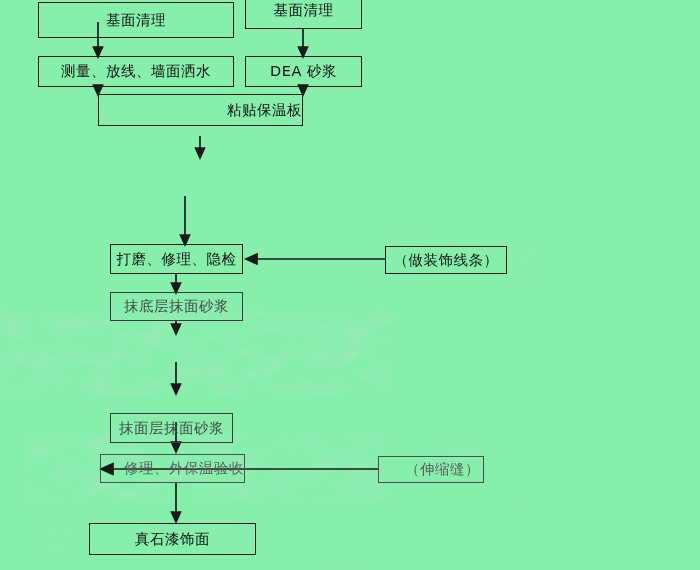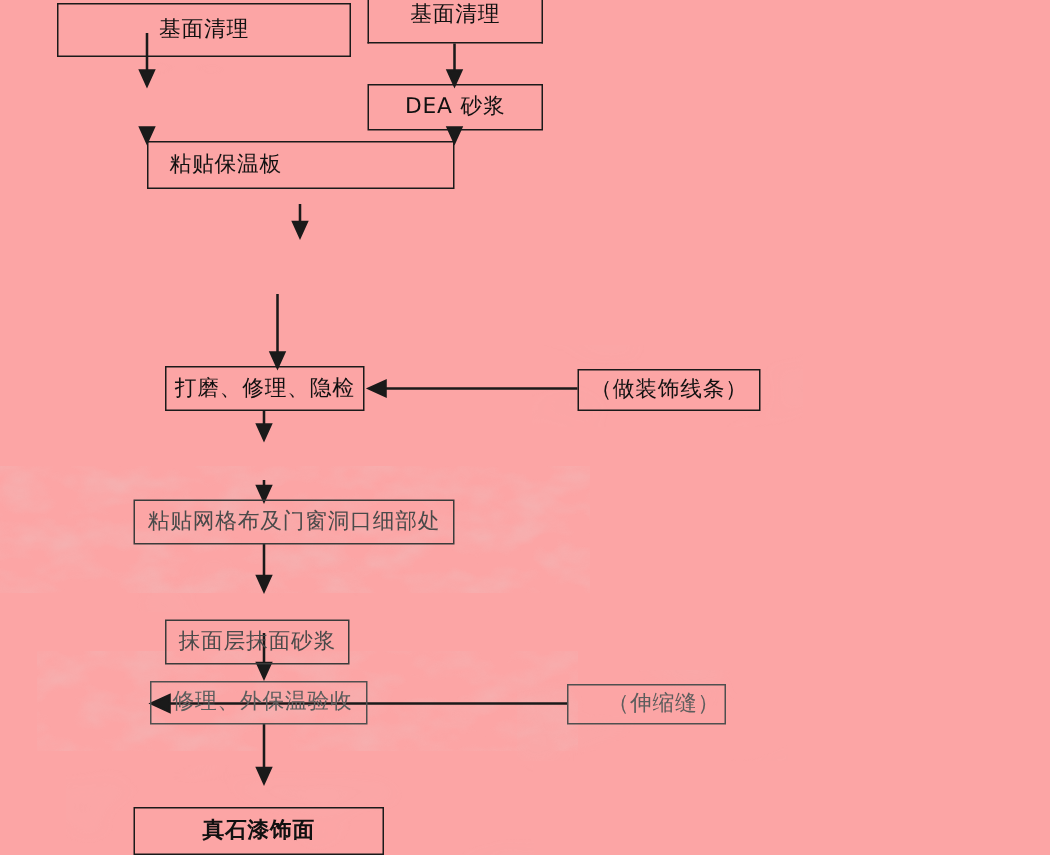--- a/index.html
+++ b/index.html
@@ -4,21 +4,21 @@
 <style>
   html, body {
     margin: 0;
     padding: 0;
     background: #ffffff;
   }
   #canvas {
     position: relative;
     width: 700px;
     height: 570px;
-    background: #fca5a5;
+    background: #86efac;
     overflow: hidden;
     font-family: "DejaVu Sans", sans-serif;
   }
   
   #noise {
     position: absolute;
     inset: 0;
     pointer-events: none;
     opacity: 0.55;
   }
@@ -32,21 +32,21 @@
     border: 1.4px solid #1a1a1a;
     background: transparent;
     display: flex;
     align-items: center;
     color: #111111;
     font-size: 14.5px;
     letter-spacing: 0.5px;
     white-space: nowrap;
   }
   .node.center { justify-content: center; }
-  .node.leftish { justify-content: flex-start; padding-left: 14px; }
+  .node.leftish { justify-content: flex-end; padding-left: 14px; }
   .node .label {
     display: block;
     line-height: 1;
   }
   
   .faded { color: #4a4a4a; border-color: #3b3b3b; }
   .faded-strong { color: #5d5d5d; border-color: #4f4f4f; }
   .cut-top { border-top: none; }
 </style>
 </head>
@@ -126,52 +126,55 @@
   </svg>
 
   <div class="node center" style="left:38px; top:2px; width:196px; height:36px;">
     <span class="label">基面清理</span>
   </div>
 
   <div class="node center cut-top" style="left:245px; top:-8px; width:117px; height:37px;">
     <span class="label">基面清理</span>
   </div>
 
+  <div class="node center" style="left:38px; top:56px; width:196px; height:31px;">
+    <span class="label">测量、放线、墙面洒水</span>
+  </div>
 
   <div class="node center" style="left:245px; top:56px; width:117px; height:31px;">
     <span class="label">DEA 砂浆</span>
   </div>
 
   <div class="node leftish" style="left:98px; top:94px; width:205px; height:32px;">
     <span class="label">粘贴保温板</span>
   </div>
 
 
   <div class="node center" style="left:110px; top:244px; width:133px; height:30px;">
     <span class="label">打磨、修理、隐检</span>
   </div>
 
   <div class="node center" style="left:385px; top:246px; width:122px; height:28px;">
     <span class="label">（做装饰线条）</span>
   </div>
 
+  <div class="node center faded" style="left:110px; top:292px; width:133px; height:29px;">
+    <span class="label">抹底层抹面砂浆</span>
+  </div>
 
-  <div class="node center faded" style="left:89px; top:333px; width:214px; height:30px;">
-    <span class="label">粘贴网格布及门窗洞口细部处</span>
-  </div>
 
   <div class="node center faded" style="left:110px; top:393px; width:123px; height:30px;margin-top:20px;">
     <span class="label">抹面层抹面砂浆</span>
   </div>
 
   <div class="node leftish faded-strong" style="left:100px; top:454px; width:145px; height:29px;">
     <span class="label">修理、外保温验收</span>
   </div>
 
   <div class="node center faded-strong" style="left:378px; top:456px; width:106px; height:27px;padding-left:23px;">
     <span class="label">（伸缩缝）</span>
   </div>
 
-  <div class="node center" style="left:89px; top:538px; width:167px; height:32px;font-weight:bold;">
+  <div class="node center" style="left:89px; top:523px; width:167px; height:32px;">
     <span class="label">真石漆饰面</span>
   </div>
 
 </div>
 
 </body></html>

